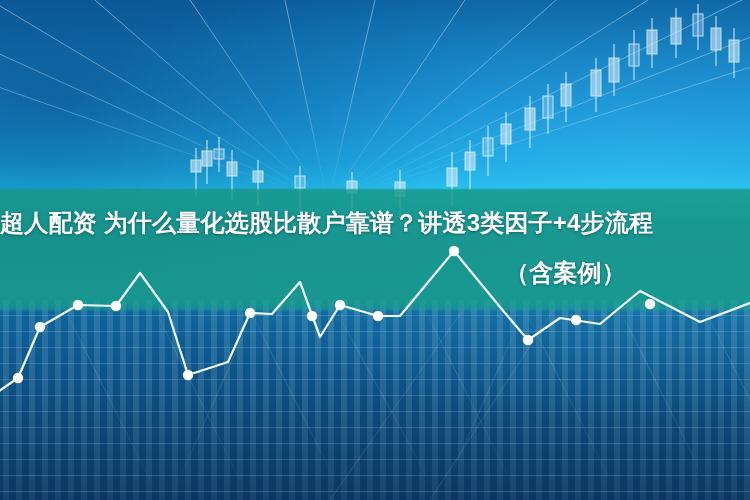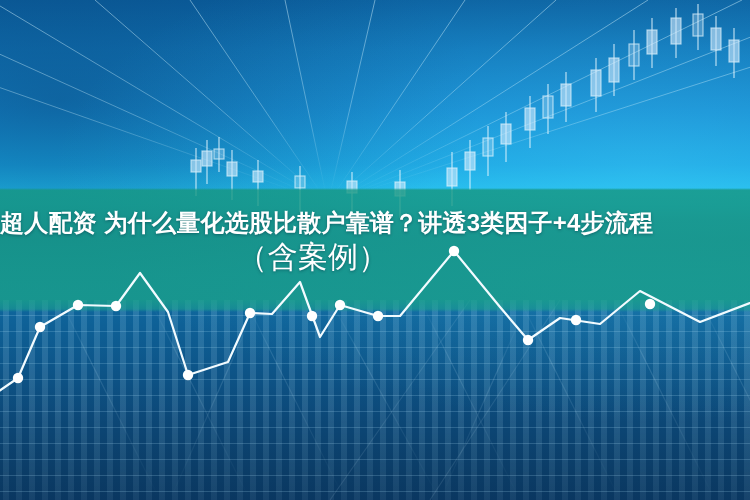--- a/index.html
+++ b/index.html
@@ -103,40 +103,41 @@
 
   
   #polyline-chart { }
 
   
   #title-block {
     position: absolute;
     left: 0;
     top: 206px;
     width: 626px;
-    text-align: center;
+    text-align: right;
     color: #ffffff;
     text-shadow: 0 1px 3px rgba(0,40,60,0.45);
     pointer-events: none;
   }
   #title-line-1 {
     display: block;
     font-size: 24px;
     font-weight: bold;
     line-height: 34px;
     letter-spacing: .2px;
     white-space: nowrap;
   }
   #title-line-2 {
     display: block;
-    font-size: 30px;
-    font-weight: normal;
+    font-size: 24px;
+    font-weight: bold;
     line-height: 34px;
     letter-spacing: .2px;
     white-space: nowrap;
+    margin-top: 16px;
   }
 </style>
 </head>
 <body>
 
 <div id="stage">
 
   <div class="layer" id="bg-gradient"></div>
   <div class="layer" id="bg-sheen"></div>
 

